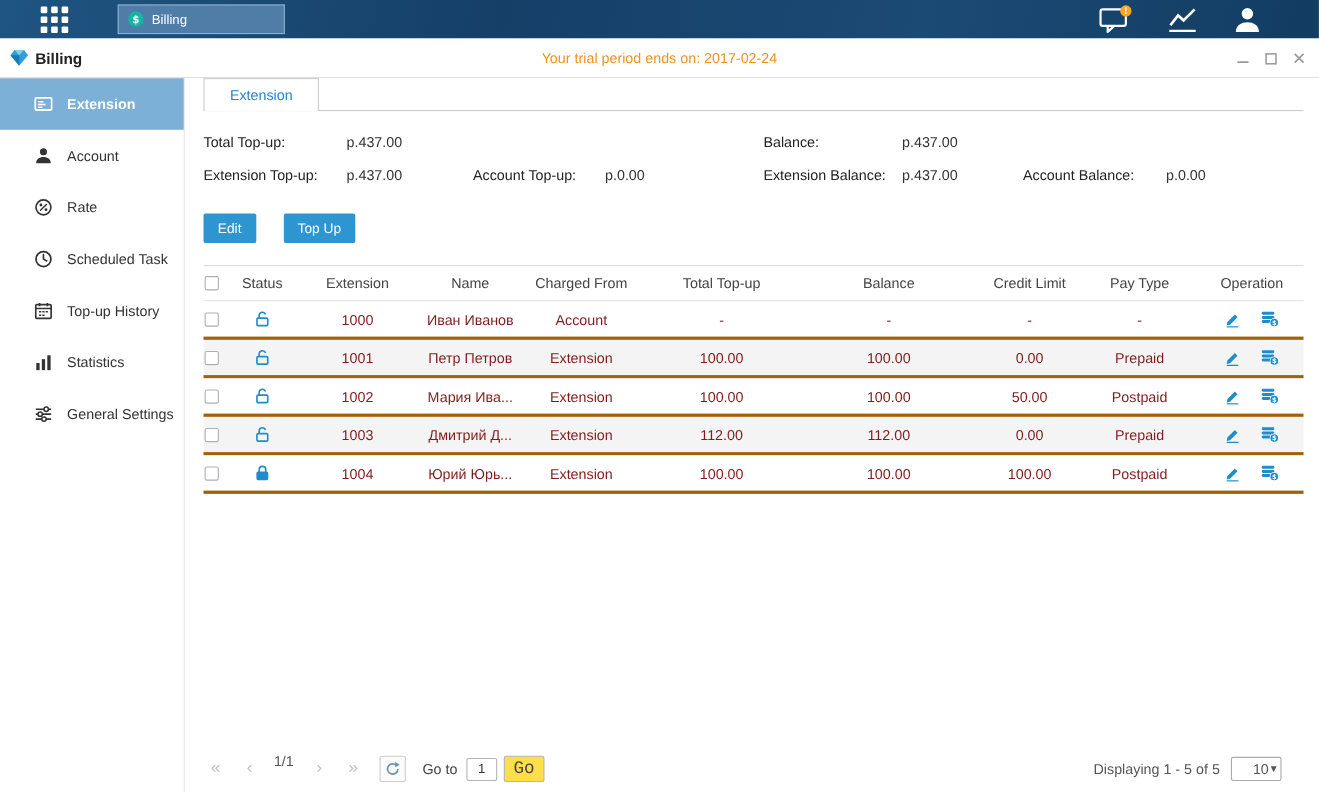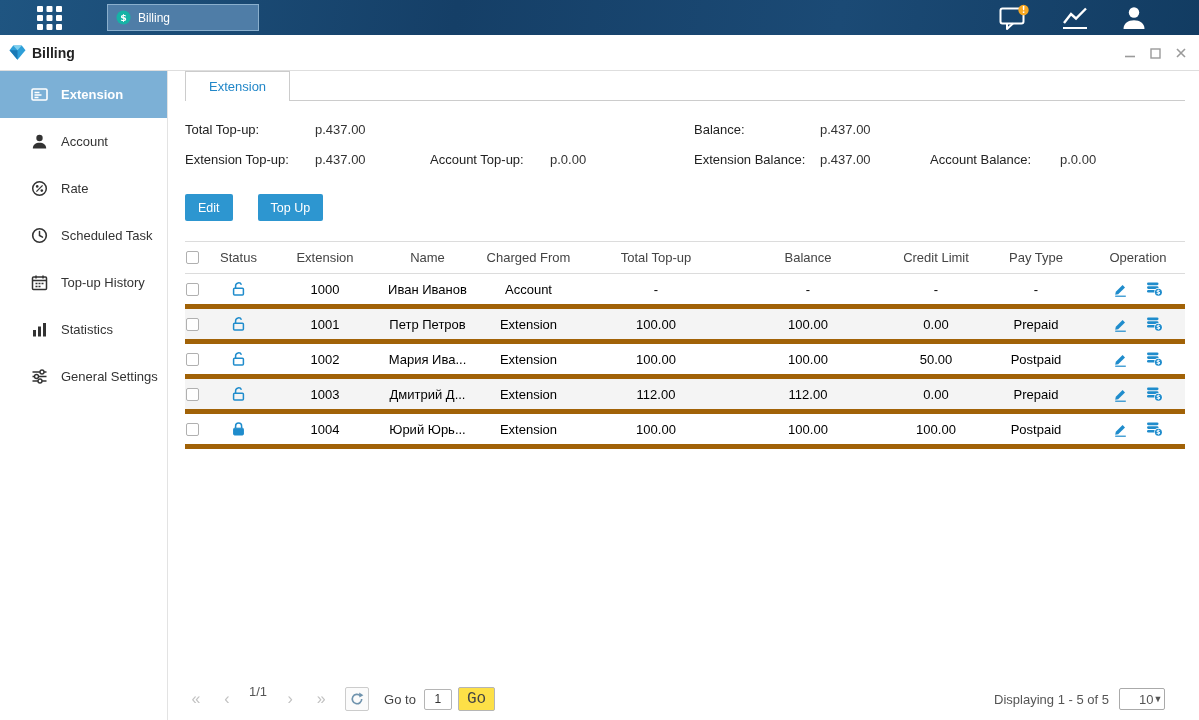--- a/index.html
+++ b/index.html
@@ -40,21 +40,21 @@
     row-gap:15px; font-size:13px; color:#333; align-items:center; }
   .sum-label { font-weight:normal; color:#222; }
 
   .actions { margin-top:27px; display:flex; gap:25px; }
   .btn { background:#2d96d0; color:#fff; border:none; border-radius:2px; font-size:12.5px; height:27px;
     padding:0 13px; cursor:pointer; font-family:inherit; }
 
   .table { margin-top:20px; }
   .thead { display:flex; align-items:center; height:33px; border-top:1px solid #dcdcdc; border-bottom:1px solid #dcdcdc;
     color:#444; font-size:13px; }
-  .trow { display:flex; align-items:center; height:35px; font-size:13px; color:#000000; border-bottom:5px solid #a16207; background:#fff; }
+  .trow { display:flex; align-items:center; height:35px; font-size:13px; color:#7f1d1d; border-bottom:3px solid #a16207; background:#fff; }
   .trow:nth-child(even) { background:#f4f4f4; }
   .cell { text-align:center; flex:none; }
   .col-cb { width:27px; display:flex; justify-content:flex-start; align-items:center; }
   .col-status { width:53px; display:flex; justify-content:center; align-items:center; }
   .col-ext { width:120px; } .col-name { width:85px; white-space:nowrap; overflow:hidden; }
   .col-charged { width:117px; } .col-topup { width:138px; } .col-balance { width:166px; }
   .col-credit { width:90px; } .col-pay { width:110px; }
   .col-op { width:94px; display:flex; justify-content:center; align-items:center; gap:18px; }
   .checkbox { width:13px; height:13px; border:1px solid #b0b0b0; border-radius:2px; background:#fff; margin-left:1px; cursor:pointer; display:inline-block; }
   .op-icon { display:flex; align-items:center; cursor:pointer; }
@@ -131,20 +131,21 @@
 
   <div class="titlebar">
     <span class="app-logo">
         <svg width="17" height="17" viewBox="0 0 17 17">
           <polygon points="4.2,1.5 12.8,1.5 16.5,6.2 8.5,15.8 0.5,6.2" fill="#2e9fd8"></polygon>
           <polygon points="4.2,1.5 8.5,6.2 12.8,1.5" fill="#7fd0ef"></polygon>
           <polygon points="0.5,6.2 8.5,6.2 8.5,15.8" fill="#1b79b5"></polygon>
         </svg>
       </span>
     <span class="app-title">Billing</span>
+    <span class="trial">Your trial period ends on: 2017-02-24</span>
     <span class="winctl">
       <span>
           <svg width="12" height="12" viewBox="0 0 12 12">
             <path d="M1 9.5 h10" stroke="#9a9a9a" stroke-width="1.6"></path>
           </svg>
         </span>
       <span>
           <svg width="11" height="11" viewBox="0 0 11 11">
             <rect x="1" y="1" width="9" height="9" fill="none" stroke="#9a9a9a" stroke-width="1.4"></rect>
           </svg>

